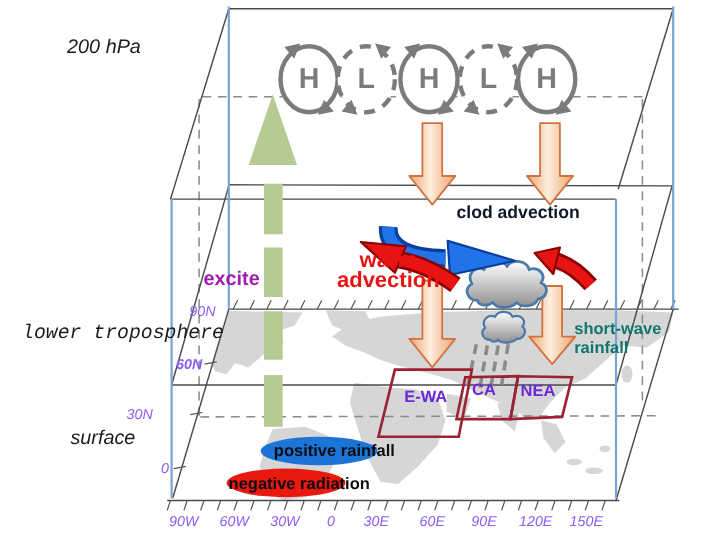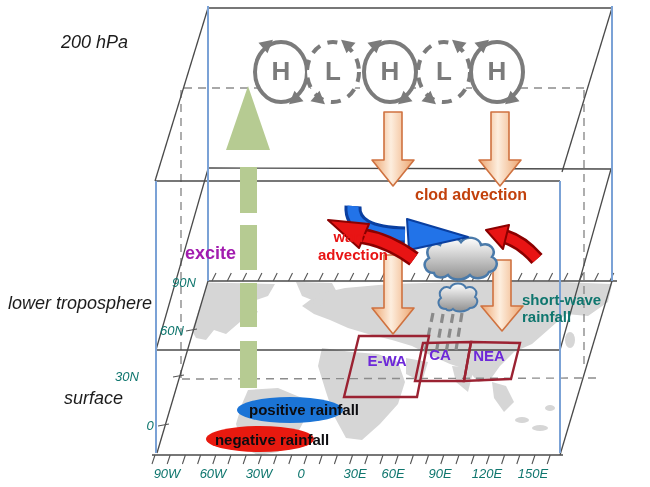--- a/index.html
+++ b/index.html
@@ -3,25 +3,25 @@
 <meta charset="utf-8">
 <style>
   html,body{margin:0;padding:0;background:#ffffff;}
   #fig{position:relative;width:650px;height:487px;background:#ffffff;overflow:hidden;
        font-family:"Liberation Sans",sans-serif;}
   #fig svg{position:absolute;left:0;top:0;}
   .lbl{position:absolute;white-space:nowrap;line-height:1.05;}
   .ctr{transform:translate(-50%,-50%);text-align:center;}
   .ital{font-style:italic;color:#1c1c1c;}
   .lvl{font-size:18px;}
-  .axis{font-size:13px;font-style:italic;color:#0f766e;}
+  .axis{font-size:13px;font-style:italic;color:#8b5cf6;}
   .cell-letter{font-size:26px;font-weight:bold;color:#7b7b7b;}
   .excite{font-size:18px;font-weight:bold;color:#a21caf;}
-  .warm{font-size:15px;font-weight:bold;color:#e81414;line-height:18px;text-align:center;}
-  .cold{font-size:16px;font-weight:bold;color:#c2410c;}
+  .warm{font-size:20px;font-weight:bold;color:#e81414;line-height:18px;text-align:center;}
+  .cold{font-size:16px;font-weight:bold;color:#0f172a;}
   .sw{font-size:15px;font-weight:bold;color:#0f766e;line-height:17px;}
   .region-lbl{font-size:15px;font-weight:bold;color:#6d28d9;}
   .rain-lbl{font-size:15px;font-weight:bold;color:#0c0c10;}
 </style>
 </head>
 <body>
 
 <div id="fig">
 
 <svg width="650" height="487" viewBox="0 0 650 487">
@@ -163,21 +163,21 @@
     <polygon points="0,-7 13,0 0,7" transform="translate(462,48) rotate(220)" fill="#7b7b7b"></polygon>
     <polygon points="0,-7 13,0 0,7" transform="translate(426,96) rotate(40)" fill="#7b7b7b"></polygon>
 
     <ellipse cx="497" cy="72" rx="26" ry="30" fill="#fff" stroke="#7b7b7b" stroke-width="4"></ellipse>
     <polygon points="0,-7 13,0 0,7" transform="translate(479,48) rotate(-40)" fill="#7b7b7b"></polygon>
     <polygon points="0,-7 13,0 0,7" transform="translate(515,96) rotate(140)" fill="#7b7b7b"></polygon>
   </g>
 </svg>
 
 <span class="lbl ital lvl" style="left:61px;top:33px;">200 hPa</span>
-<span class="lbl ital lvl" style="left:8px;top:294px;">lower troposphere</span>
+<span class="lbl ital lvl" style="left:20px;top:294px;font-family:Liberation Mono, monospace;">lower troposphere</span>
 <span class="lbl ital lvl" style="left:64px;top:389px;">surface</span>
 
 <span class="lbl excite" style="left:185px;top:244px;">excite</span>
 
 <div class="lbl warm ctr" style="left:353px;top:246px;">
   <div>warm</div>
   <div>advection</div>
 </div>
 
 <span class="lbl cold ctr" style="left:471px;top:195px;">clod advection</span>
@@ -191,30 +191,30 @@
 <span class="lbl cell-letter ctr" style="left:333px;top:72px;">L</span>
 <span class="lbl cell-letter ctr" style="left:390px;top:72px;">H</span>
 <span class="lbl cell-letter ctr" style="left:444px;top:72px;">L</span>
 <span class="lbl cell-letter ctr" style="left:497px;top:72px;">H</span>
 
 <span class="lbl region-lbl ctr" style="left:387px;top:361px;">E-WA</span>
 <span class="lbl region-lbl ctr" style="left:440px;top:355px;">CA</span>
 <span class="lbl region-lbl ctr" style="left:489px;top:356px;">NEA</span>
 
 <span class="lbl rain-lbl ctr" style="left:304px;top:410px;">positive rainfall</span>
-<span class="lbl rain-lbl ctr" style="left:272px;top:440px;">negative rainfall</span>
+<span class="lbl rain-lbl ctr" style="left:272px;top:440px;">negative radiation</span>
 
 <span class="lbl axis ctr" style="left:184px;top:283px;">90N</span>
-<span class="lbl axis ctr" style="left:172px;top:331px;">60N</span>
+<span class="lbl axis ctr" style="left:172px;top:331px;font-weight:bold;">60N</span>
 <span class="lbl axis ctr" style="left:127px;top:377px;">30N</span>
 <span class="lbl axis ctr" style="left:150px;top:426px;">0</span>
 
 <span class="lbl axis ctr" style="left:167px;top:474px;">90W</span>
 <span class="lbl axis ctr" style="left:213px;top:474px;">60W</span>
 <span class="lbl axis ctr" style="left:259px;top:474px;">30W</span>
 <span class="lbl axis ctr" style="left:301px;top:474px;">0</span>
-<span class="lbl axis ctr" style="left:355px;top:474px;">30E</span>
+<span class="lbl axis ctr" style="left:342px;top:474px;">30E</span>
 <span class="lbl axis ctr" style="left:393px;top:474px;">60E</span>
 <span class="lbl axis ctr" style="left:440px;top:474px;">90E</span>
 <span class="lbl axis ctr" style="left:487px;top:474px;">120E</span>
 <span class="lbl axis ctr" style="left:533px;top:474px;">150E</span>
 
 </div>
 
 </body></html>

